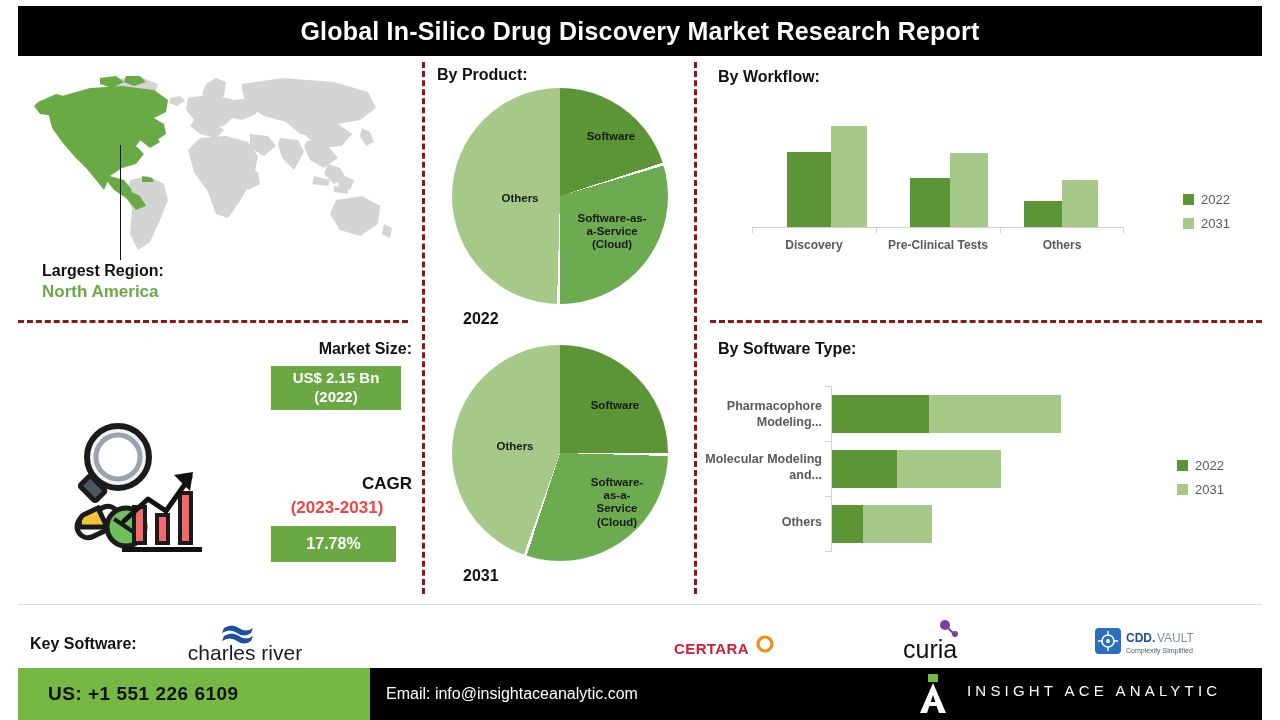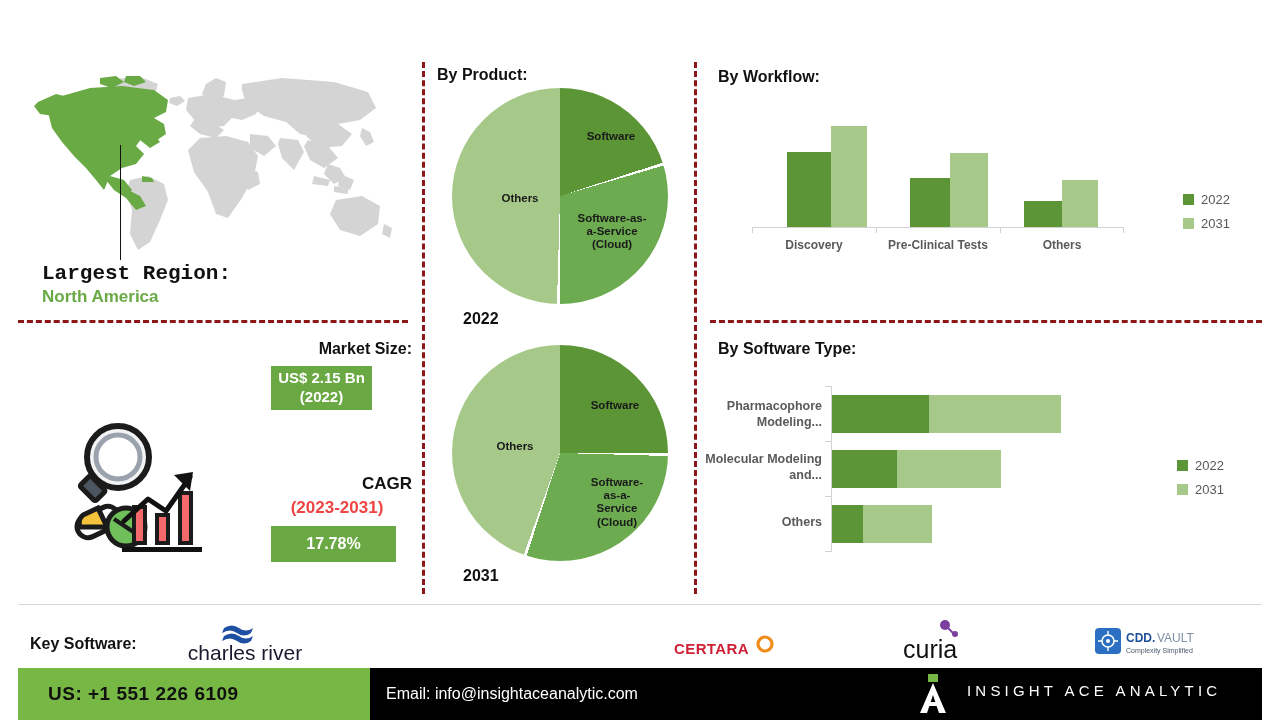--- a/index.html
+++ b/index.html
@@ -30,31 +30,31 @@
     position: absolute; height: 0; border-top: 3px dashed #8d1616;
   }
 
   
   .map-wrap { position: absolute; left: 18px; top: 72px; width: 390px; height: 190px; }
   .map-wrap svg { width: 100%; height: 100%; }
   .pointer-line { position:absolute; left:120px; top:145px; width:0; height:115px; border-left:1.6px solid #111; }
   .largest-label {
     position: absolute; left: 42px; top: 262px; width: 260px; text-align: left;
   }
-  .largest-label .lbl { font-size: 21px; font-weight: bold; color: #111; font-family: Liberation Mono, monospace; }
+  .largest-label .lbl { font-size: 16px; font-weight: bold; color: #111; }
   .largest-label .val { font-size: 17px; font-weight: bold; color: #6aaa45; margin-top: 2px; }
 
   
   .ms-title { position:absolute; left: 262px; top: 340px; width: 150px; text-align: right;
               font-size: 16px; font-weight: bold; color:#111; }
   .green-box {
     position: absolute; background: #6aa844; color: #ffffff; font-weight: bold;
     display:flex; align-items:center; justify-content:center; text-align:center; line-height:1.25;
   }
-  #ms-box { left: 271px; top: 366px; width: 101px; height: 44px; font-size: 15px; }
+  #ms-box { left: 271px; top: 366px; width: 130px; height: 44px; font-size: 15px; }
   .cagr-title { position:absolute; left: 262px; top: 474px; width: 150px; text-align:right;
                 font-size: 17px; font-weight: bold; color:#111; }
   .cagr-range { position:absolute; left: 262px; top: 498px; width: 150px; text-align:center;
                 font-size: 17px; font-weight: bold; color:#ef4444; }
   #cagr-box { left: 271px; top: 526px; width: 125px; height: 36px; font-size: 16px; }
 
   .icon-research { position: absolute; left: 60px; top: 415px; width: 160px; height: 150px; }
   .icon-research svg { width: 100%; height: 100%; }
 
   
@@ -100,20 +100,23 @@
   .email-bar .em { color:#fff; font-size: 16px; margin-left: 16px; }
   .brandmark { position:absolute; left: 545px; top: 6px; width: 36px; height: 40px; }
   .brandname { position:absolute; left: 597px; top: 14px; color:#fff; font-size: 15px;
                letter-spacing: 4.2px; font-weight: 400; }
 </style>
 </head>
 <body>
 
 <div class="page">
 
+  <div class="title-bar">
+    <span class="title-text">Global In-Silico Drug Discovery Market Research Report</span>
+  </div>
 
   <div class="vdash" style="left:422px; top:62px; height:532px;"></div>
   <div class="vdash" style="left:694px; top:62px; height:532px;"></div>
   <div class="hdash" style="left:18px; top:320px; width:390px;"></div>
   <div class="hdash" style="left:710px; top:320px; width:552px;"></div>
 
   <div class="map-wrap">
     <svg viewBox="0 0 390 190" xmlns="http://www.w3.org/2000/svg">
       <g fill="#d4d4d4">
 

